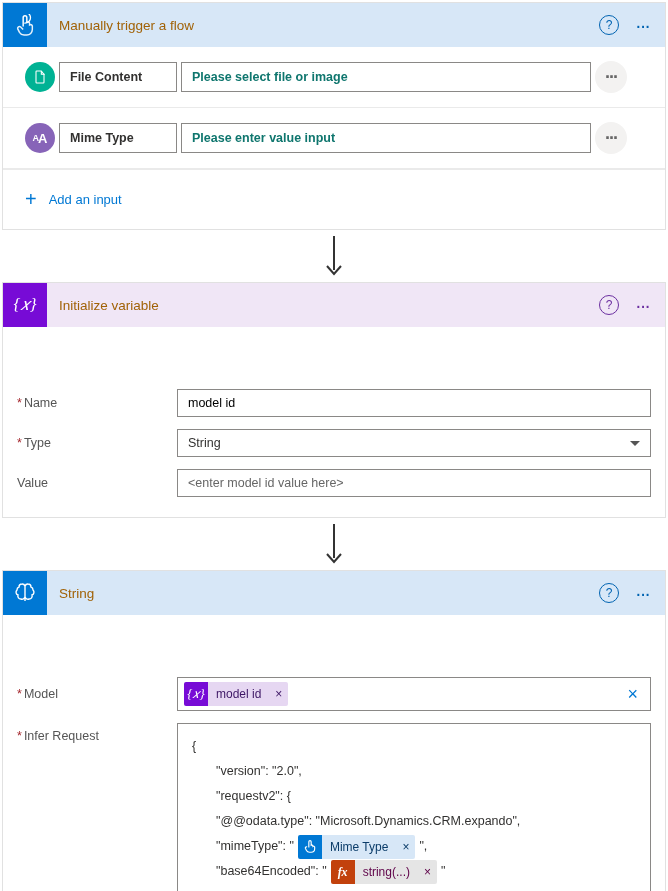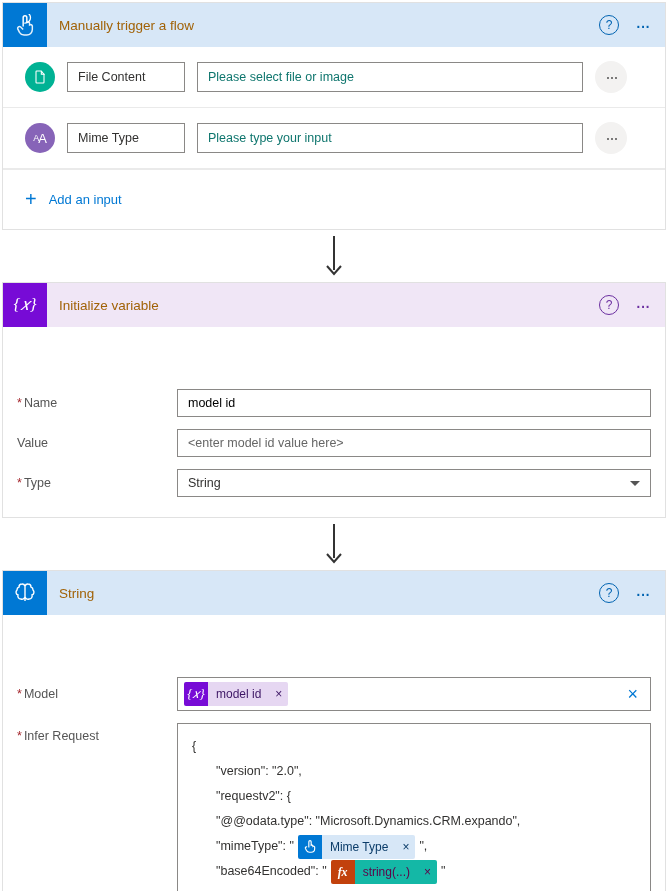--- a/index.html
+++ b/index.html
@@ -68,22 +68,23 @@
     cursor: pointer;
   }
 
   
   .hdr-trigger { background: #D7E7F7; color: #0063B1; }
   .hdr-trigger .header-icon { background: #0078D4; }
   .input-row {
     display: flex;
     align-items: center;
     padding: 14px 38px 14px 22px;
-    gap: 12px;
+    gap: 4px;
     border-bottom: 1px solid #eaeaea;
+    font-weight: bold;
   }
   .input-row:last-of-type { border-bottom: none; }
   .param-icon {
     width: 30px; height: 30px;
     border-radius: 50%;
     display: flex; align-items: center; justify-content: center;
     flex-shrink: 0;
   }
   .param-label-box {
     width: 118px; height: 30px;
@@ -183,21 +184,21 @@
     color: #fff;
   }
   .token .t-text, .token .t-close {
     padding: 0 8px;
     display: flex; align-items: center;
     height: 100%;
   }
   .token .t-close { cursor: pointer; padding: 0 6px; font-size: 12px; }
   .tok-var .t-icon { background: #770BD6; } .tok-var .t-text, .tok-var .t-close { background: #E6D7F2; color: #3d1665; }
   .tok-flow .t-icon { background: #0078D4; } .tok-flow .t-text, .tok-flow .t-close { background: #D7E7F7; color: #0b3c69; }
-  .tok-fx .t-icon { background: #c2410c; font-style: italic; font-family: Georgia, serif; font-weight: bold; } .tok-fx .t-text, .tok-fx .t-close { background: #14b8a6; color: #5e0148; }
+  .tok-fx .t-icon { background: #c2410c; font-style: italic; font-family: Georgia, serif; font-weight: bold; } .tok-fx .t-text, .tok-fx .t-close { background: #e5e5e5; color: #5e0148; }
   .clear-x {
     font-size: 18px;
     color: #0078D4;
     font-weight: 200;
     cursor: pointer;
     padding: 0 6px;
   }
   .json-box {
     flex: 1;
     border: 1px solid #8a8886;
@@ -241,21 +242,21 @@
     <div class="param-value">Please select file or image</div>
     <div class="dots-small">···</div>
   </div>
 
   <div class="input-row">
     <div class="param-icon" style="background:#8764B8;color:#fff;font-size:12px;">
       <span style="font-size:9px">A</span>
         <span style="font-size:13px;margin-left:-1px">A</span>
     </div>
     <div class="param-label-box">Mime Type</div>
-    <div class="param-value">Please type your input</div>
+    <div class="param-value">Please enter value input</div>
     <div class="dots-small">···</div>
   </div>
 
   <div class="add-input-row">
     <span class="plus">+</span>
     <span>Add an input</span>
   </div>
 </div>
 
 <div class="arrow-down">
@@ -273,31 +274,31 @@
     <div class="header-title">Initialize variable</div>
     <div class="header-actions">
       <div class="help-icon">?</div>
       <div class="dots">···</div>
     </div>
   </div>
   <div class="form-body">
     <div class="form-row">
       <div class="form-label req">Name</div>
       <input class="form-input" value="model id" style="">
-    </div>
-    <div class="form-row">
-      <div class="form-label">Value</div>
-      <input class="form-input placeholder" style="color: rgb(102, 102, 102);" value="&lt;enter model id value here&gt;">
     </div>
     <div class="form-row">
       <div class="form-label req">Type</div>
       <div class="form-select">
         <span>String</span>
         <span class="chev"></span>
       </div>
+    </div>
+    <div class="form-row">
+      <div class="form-label">Value</div>
+      <input class="form-input placeholder" style="color: rgb(102, 102, 102);" value="&lt;enter model id value here&gt;">
     </div>
   </div>
 </div>
 
 <div class="arrow-down">
   <svg width="20" height="42" viewBox="0 0 20 42">
       <line x1="10" y1="0" x2="10" y2="34" stroke="#333" stroke-width="2"></line>
       <polyline points="3,30 10,38 17,30" fill="none" stroke="#333" stroke-width="2"></polyline>
     </svg>
 </div>

